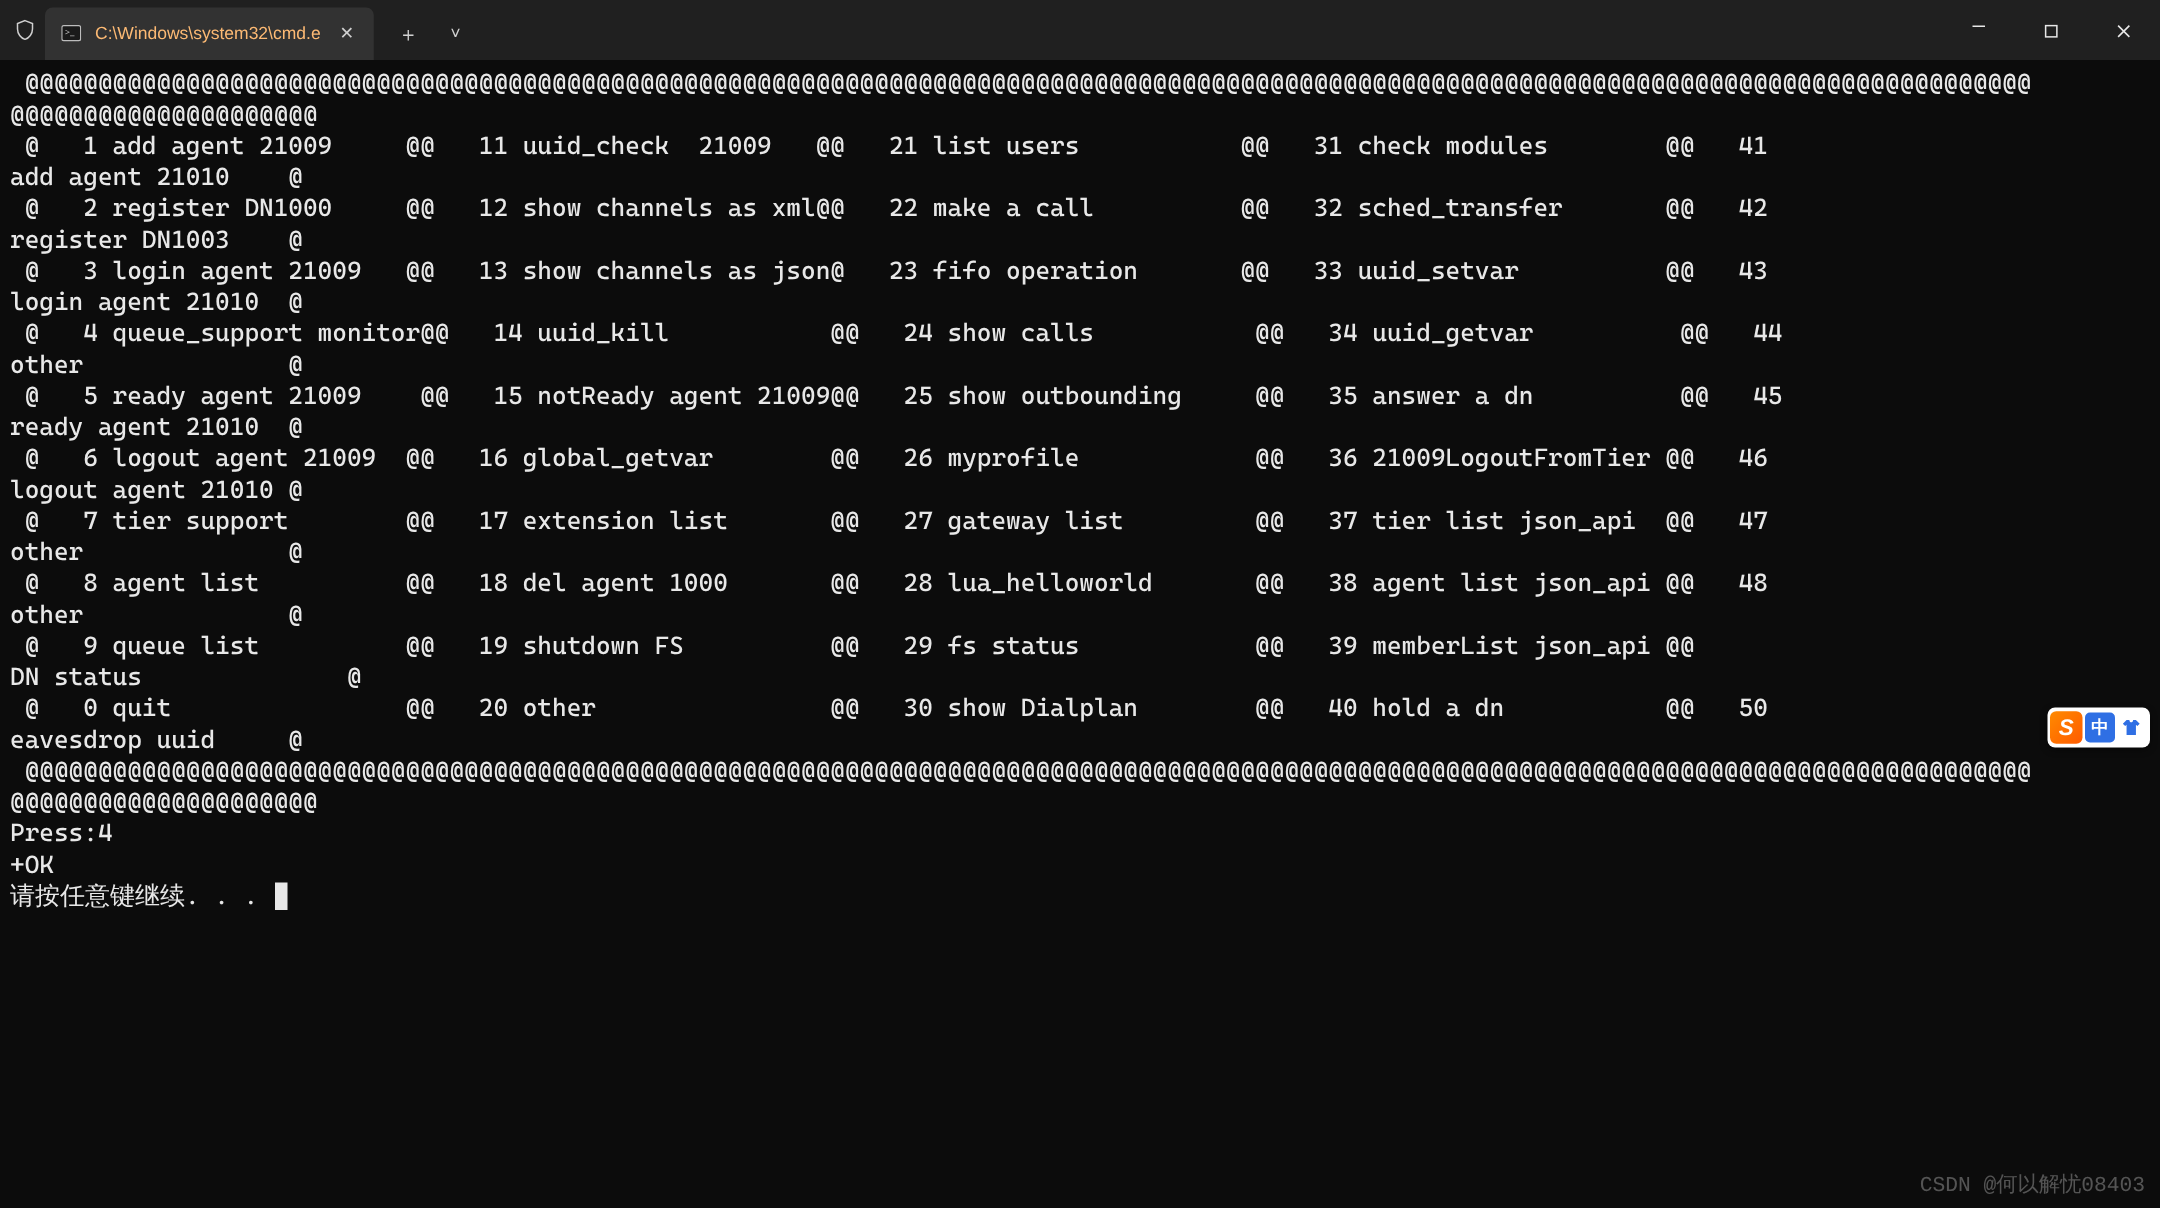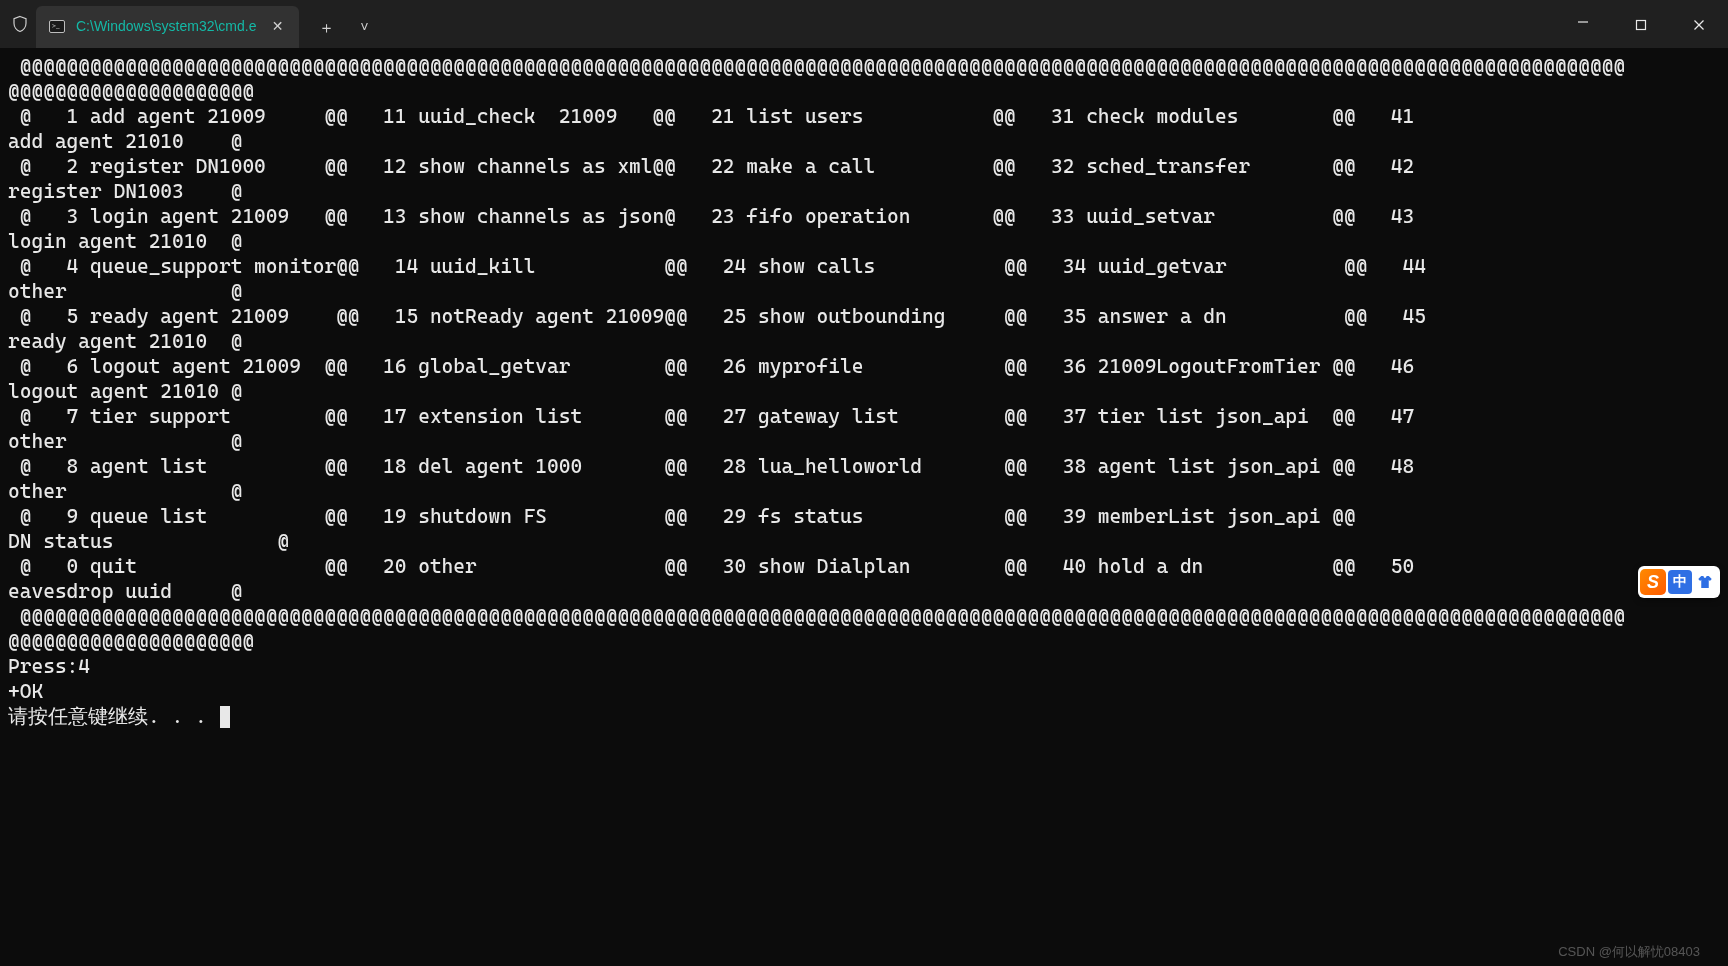--- a/index.html
+++ b/index.html
@@ -43,21 +43,21 @@
     gap: 10px;
     cursor: default;
   }
   .tab-icon {
     width: 18px; height: 18px;
     display: flex; align-items: center; justify-content: center;
   }
   .tab-title {
     font-family: "Segoe UI", Arial, sans-serif;
     font-size: 14px;
-    color: #14b8a6;
+    color: #fdba74;
     white-space: nowrap;
     overflow: hidden;
     text-overflow: ellipsis;
     flex: 1;
   }
   .tab-close {
     width: 22px; height: 22px;
     display: flex; align-items: center; justify-content: center;
     cursor: pointer;
     border-radius: 3px;
@@ -150,24 +150,24 @@
     display: flex; align-items: center; justify-content: center;
   }
   .ime-cloth {
     width: 22px; height: 22px;
     display: flex; align-items: center; justify-content: center;
   }
 
   
   .watermark {
     position: absolute;
-    right: 28px;
+    right: 12px;
     bottom: 6px;
-    font-family: Liberation Sans, sans-serif;
-    font-size: 13px;
+    font-family: Liberation Mono, monospace;
+    font-size: 17px;
     color: rgba(220,220,220,0.35);
     pointer-events: none;
   }
 </style>
 </head>
 <body>
 
 <div class="titlebar">
   <div class="titlebar-left">
     <span class="shield-icon">

